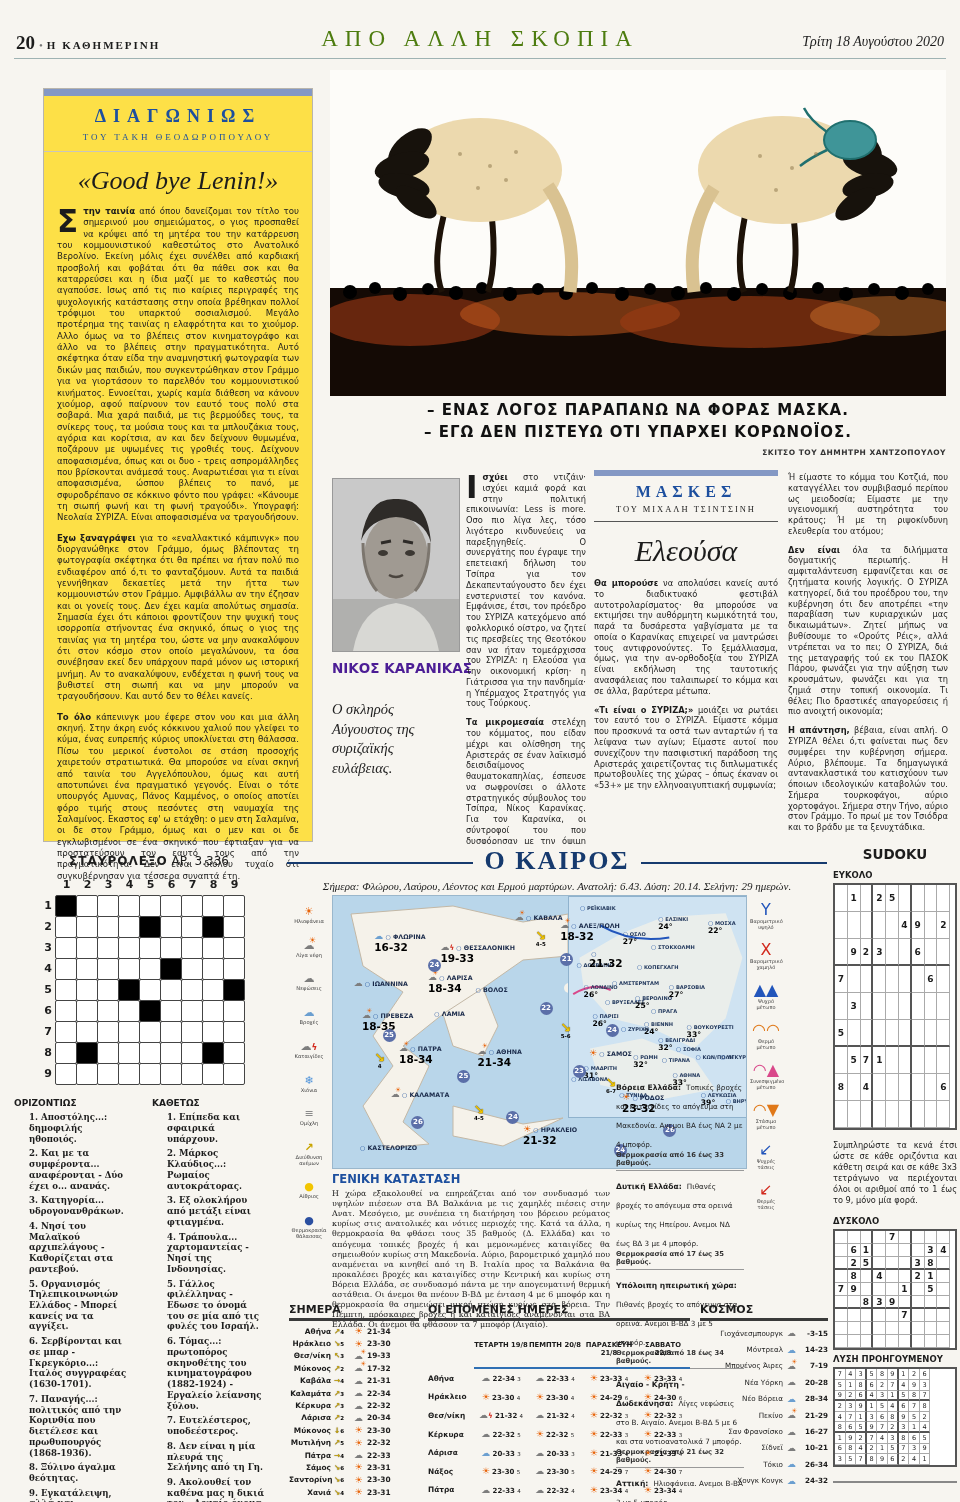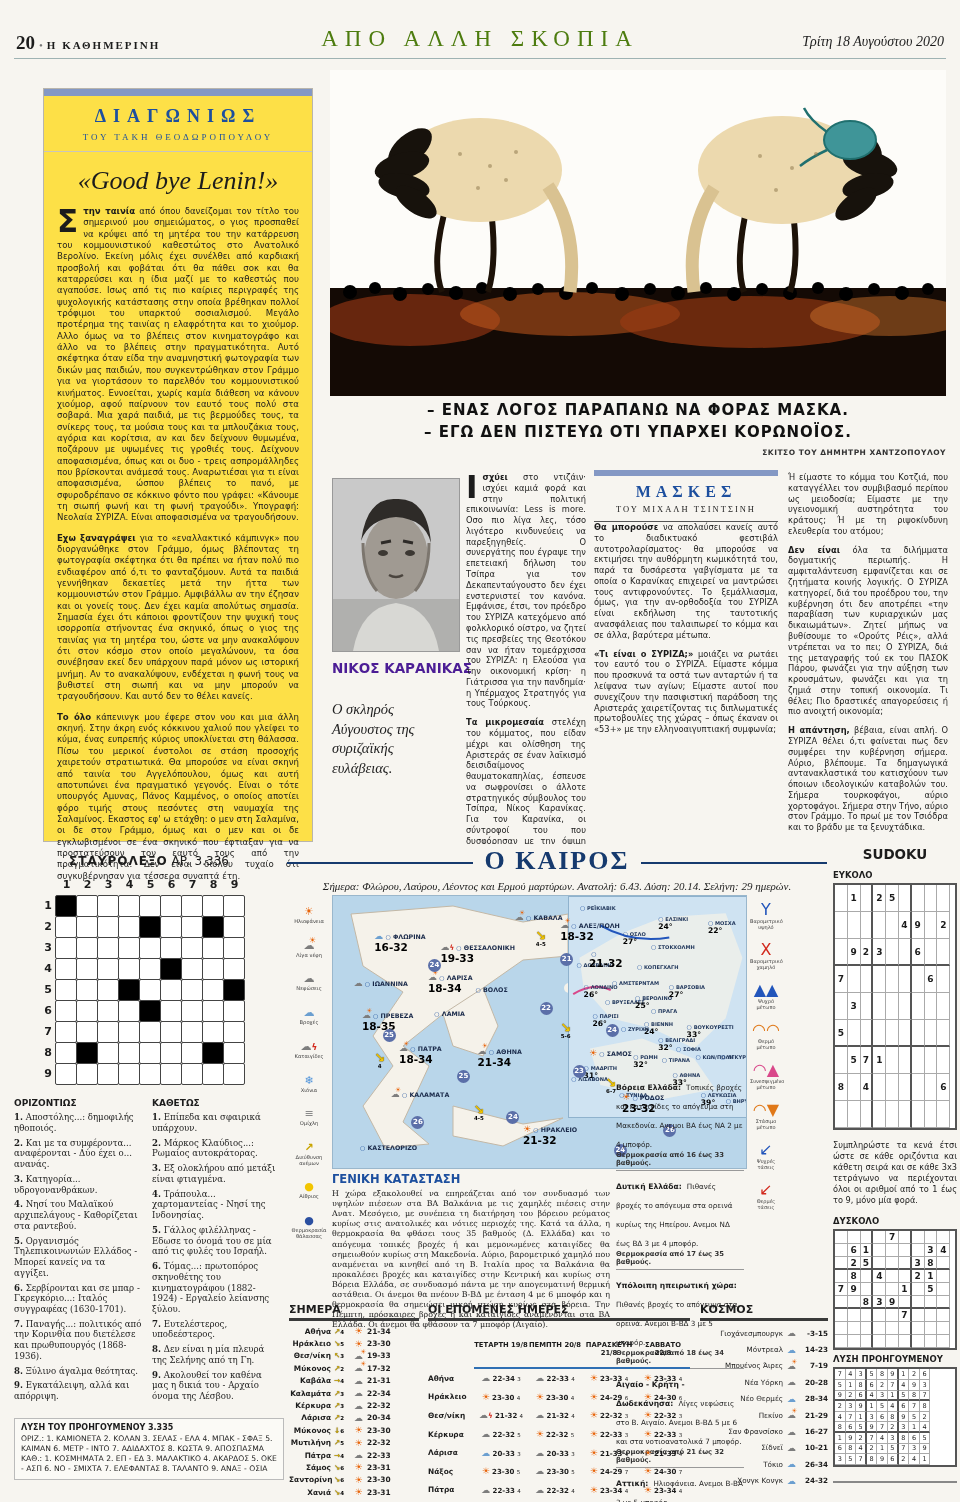--- a/index.html
+++ b/index.html
@@ -48,21 +48,21 @@
   .cw{position:absolute;left:14px;top:846px;width:270px;}
   .cw-title{text-align:center;font-size:12px;margin:8px 0 6px;}
   .cw-title b{letter-spacing:1px;}
   .cw-grid{display:grid;grid-template-columns:16px repeat(9,21px);grid-auto-rows:21px;margin-left:26px;}
   .cw-num{font-weight:bold;font-size:11px;text-align:center;line-height:21px;}
   .cw-cell{background:#fff;border:1px solid #444;border-radius:2px;margin:0 0 -1px -1px;}
   .cw-cell.black{background:#000;}
   .cw-clues{display:flex;gap:10px;margin-top:14px;}
   .cw-col{width:128px;font-size:8.6px;line-height:1.25;font-family:"DejaVu Serif",serif;}
   .cw-h{font-weight:bold;font-size:9px;font-family:"DejaVu Sans",sans-serif;margin-bottom:3px;}
-  .cw-col p{margin:0 0 4px;}
+  .cw-col p{margin:0 15px 4px;font-weight:bold;}
   .cw-sol{margin-top:12px;border:1px solid #bbb;background:#fbfaf6;padding:4px 6px;font-size:7.6px;line-height:1.35;}
   .cw-sol b{display:block;font-size:8px;}
   
   .wt-titlerow{position:absolute;left:287px;top:846px;width:540px;text-align:center;}
   .wt-title{display:inline-block;font-family:"Liberation Serif",serif;font-weight:bold;font-size:26px;letter-spacing:2px;color:#163a6e;background:#f7f5f0;padding:0 12px;}
   .wt-titlerow::before{content:"";position:absolute;left:0;right:0;top:16px;border-top:2px solid #163a6e;z-index:0;}
   .wt-title{position:relative;z-index:1;}
   .wt-saints{position:absolute;left:287px;top:880px;width:540px;text-align:center;font-family:"Liberation Serif",serif;font-style:italic;font-size:11px;}
   .wt-legendL{position:absolute;left:288px;top:900px;width:42px;}
   .lgi{text-align:center;margin-bottom:9px;}
@@ -270,20 +270,21 @@
     <p><span class="dropcap">Ι</span><span class="lead">σχύει</span> <span>στο ντιζάιν· ισχύει καμιά φορά και στην πολιτική επικοινωνία: Less is more. Οσο πιο λίγα λες, τόσο λιγότερο κινδυνεύεις να παρεξηγηθείς. Ο συνεργάτης που έγραψε την επετειακή δήλωση του Τσίπρα για τον Δεκαπενταύγουστο δεν έχει ενστερνιστεί τον κανόνα. Εμφάνισε, έτσι, τον πρόεδρο του ΣΥΡΙΖΑ κατεχόμενο από φολκλορικό οίστρο, να ζητεί τις πρεσβείες της Θεοτόκου σαν να ήταν τομεάρχισσα του ΣΥΡΙΖΑ: η Ελεούσα για την οικονομική κρίση· η Γιάτρισσα για την πανδημία· η Υπέρμαχος Στρατηγός για τους Τούρκους.</span></p>
     <p><span class="lead">Τα μικρομεσαία</span> <span>στελέχη του κόμματος, που είδαν μέχρι και ολίσθηση της Αριστεράς σε έναν λαϊκισμό δεισιδαίμονος θαυματοκαπηλίας, έσπευσε να σωφρονίσει ο άλλοτε στρατηγικός σύμβουλος του Τσίπρα, Νίκος Καρανίκας. Για τον Καρανίκα, οι σύντροφοί του που δυσφόρησαν με την όψιμη επικρότηση του κόμματος είναι «θηλαστικά» και «αριστεριστές».</span></p>
 
   </div>
 
   <div class="mk">
     <div class="mk-bar"></div>
     <div class="mk-title">ΜΑΣΚΕΣ</div>
     <div class="mk-by">ΤΟΥ ΜΙΧΑΛΗ ΤΣΙΝΤΣΙΝΗ</div>
     <div class="mk-rule"></div>
+    <div class="mk-head">Ελεούσα</div>
     <div class="mk-body">
       <p><span class="lead">Θα μπορούσε</span> <span>να απολαύσει κανείς αυτό το διαδικτυακό φεστιβάλ αυτοτρολαρίσματος· θα μπορούσε να εκτιμήσει την αυθόρμητη κωμικότητά του, παρά τα δυσάρεστα γαβγίσματα με τα οποία ο Καρανίκας επιχειρεί να μαντρώσει τους αντιφρονούντες. Το ξεμάλλιασμα, όμως, για την αν-ορθοδοξία του ΣΥΡΙΖΑ είναι εκδήλωση της ταυτοτικής ανασφάλειας που ταλαιπωρεί το κόμμα και σε άλλα, βαρύτερα μέτωπα.</span></p>
       <p><span class="lead">«Τι είναι ο ΣΥΡΙΖΑ;»</span> <span>μοιάζει να ρωτάει τον εαυτό του ο ΣΥΡΙΖΑ. Είμαστε κόμμα που προσκυνά τα οστά των ανταρτών ή τα λείψανα των αγίων; Είμαστε αυτοί που συνεχίζουν την πασιφιστική παράδοση της Αριστεράς χαιρετίζοντας τις διπλωματικές πρωτοβουλίες της χώρας – όπως έκαναν οι «53+» με την ελληνοαιγυπτιακή συμφωνία;</span></p>
     </div>
   </div>
 
   <div class="colC">
     <p><span>Ή είμαστε το κόμμα του Κοτζιά, που καταγγέλλει τον συμβιβασμό περίπου ως μειοδοσία; Είμαστε με την υγειονομική αυστηρότητα του κράτους; Ή με τη ριψοκίνδυνη ελευθερία του ατόμου;</span></p>
     <p><span class="lead">Δεν είναι</span> <span>όλα τα διλήμματα δογματικής περιωπής. Η αμφιταλάντευση εμφανίζεται και σε ζητήματα κοινής λογικής. Ο ΣΥΡΙΖΑ κατηγορεί, διά του προέδρου του, την κυβέρνηση ότι δεν αποτρέπει «την παραβίαση των κυριαρχικών μας δικαιωμάτων». Ζητεί μήπως να βυθίσουμε το «Ορούτς Ρέις», αλλά ντρέπεται να το πει; Ο ΣΥΡΙΖΑ, διά της μεταγραφής τού εκ του ΠΑΣΟΚ Πάρου, φωνάζει για την αύξηση των κρουσμάτων, φωνάζει και για τη ζημιά στην τοπική οικονομία. Τι θέλει; Πιο δραστικές απαγορεύσεις ή πιο ανοιχτή οικονομία;</span></p>
     <p><span class="lead">Η απάντηση,</span> <span>βέβαια, είναι απλή. Ο ΣΥΡΙΖΑ θέλει ό,τι φαίνεται πως δεν συμφέρει την κυβέρνηση σήμερα. Αύριο, βλέπουμε. Τα δημαγωγικά αντανακλαστικά του κατισχύουν των όποιων ιδεολογικών καταβολών του. Σήμερα τουρκοφάγοι, αύριο χορτοφάγοι. Σήμερα στην Τήνο, αύριο στον Γράμμο. Το πρωί με τον Τσιόδρα και το βράδυ με τα ξενυχτάδικα.</span></p>
@@ -1111,21 +1112,21 @@
           <span class="tmp">7-19</span>
         </div>
 
         <div class="wrow">
           <span class="city">Νέα Υόρκη</span>
           <span class="wicon" data-icon="cloud"></span>
           <span class="tmp">20-28</span>
         </div>
 
         <div class="wrow">
-          <span class="city">Νέο Θερμές</span>
+          <span class="city">Νέο Βόρεια</span>
           <span class="wicon" data-icon="rain"></span>
           <span class="tmp">28-34</span>
         </div>
 
         <div class="wrow">
           <span class="city">Πεκίνο</span>
           <span class="wicon" data-icon="cloudsun"></span>
           <span class="tmp">21-29</span>
         </div>
 

